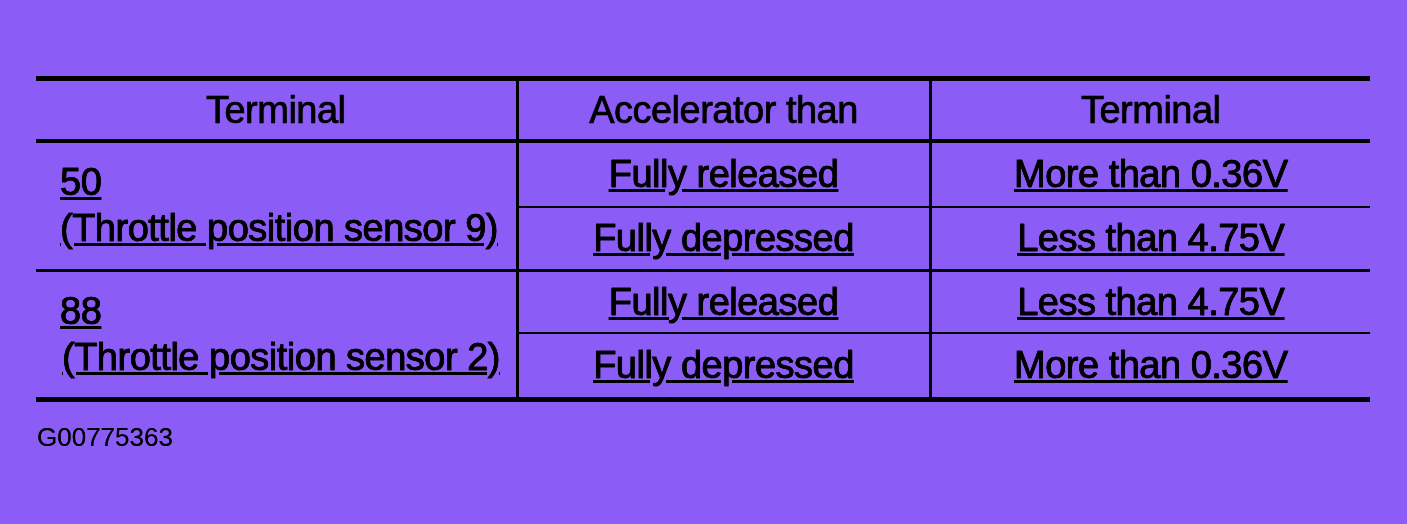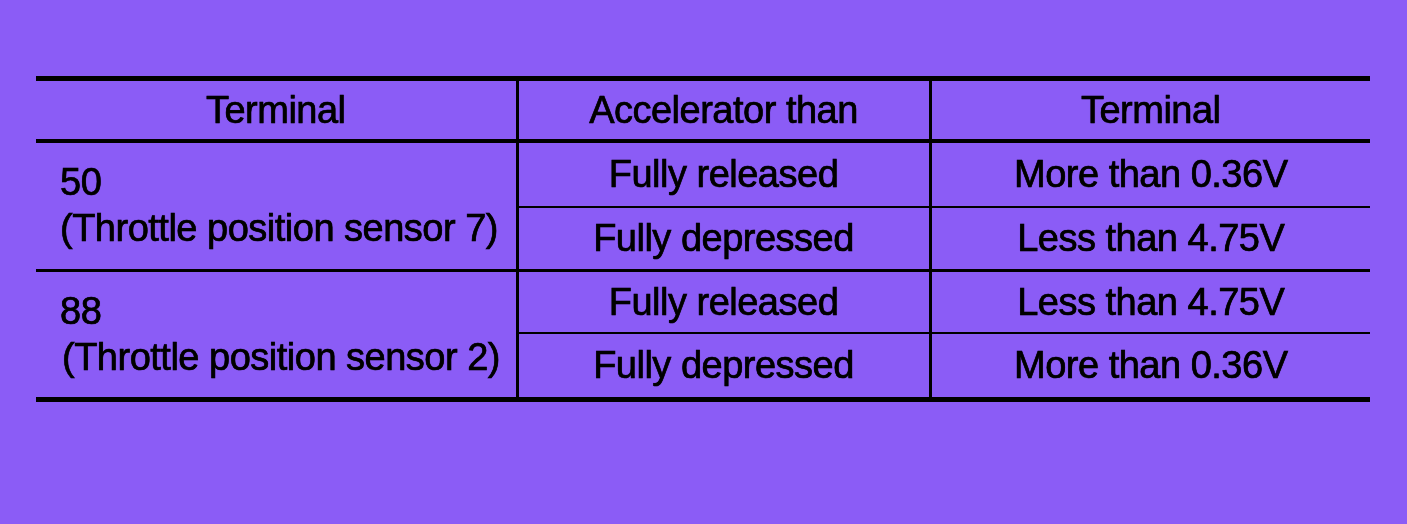--- a/index.html
+++ b/index.html
@@ -40,20 +40,21 @@
     height: 58px;
     text-align: center;
     vertical-align: middle;
     padding: 0;
     border-bottom: 4px solid #000;
   }
   td {
     padding: 0;
     text-align: center;
     vertical-align: middle;
+    text-decoration: underline;
   }
   .vsep { border-left: 3px solid #000; }
 
   tr.r1a td { height: 63px; }
   tr.r1b td { height: 61px; border-top: 2px solid #000; }
   tr.r2a td { height: 60px; border-top: 3px solid #000; }
   tr.r2b td { height: 63px; border-top: 2px solid #000; }
 
   td.terminal-cell {
     text-align: left;
@@ -87,21 +88,21 @@
       <tr>
         <th>Terminal</th>
         <th class="vsep">Accelerator than</th>
         <th class="vsep">Terminal</th>
       </tr>
     </thead>
     <tbody>
       <tr class="r1a">
         <td class="terminal-cell" rowspan="2">
           <div class="terminal-number">50</div>
-          <div class="terminal-note">(Throttle position sensor 7)</div>
+          <div class="terminal-note">(Throttle position sensor 9)</div>
         </td>
         <td class="vsep">Fully released</td>
         <td class="vsep">More than 0.36V</td>
       </tr>
       <tr class="r1b">
         <td class="vsep">Fully depressed</td>
         <td class="vsep">Less than 4.75V</td>
       </tr>
       <tr class="r2a">
         <td class="terminal-cell" rowspan="2">
@@ -111,14 +112,15 @@
         <td class="vsep">Fully released</td>
         <td class="vsep">Less than 4.75V</td>
       </tr>
       <tr class="r2b">
         <td class="vsep">Fully depressed</td>
         <td class="vsep">More than 0.36V</td>
       </tr>
     </tbody>
   </table>
 
+  <div class="figure-id">G00775363</div>
 
 </div>
 
 </body></html>

